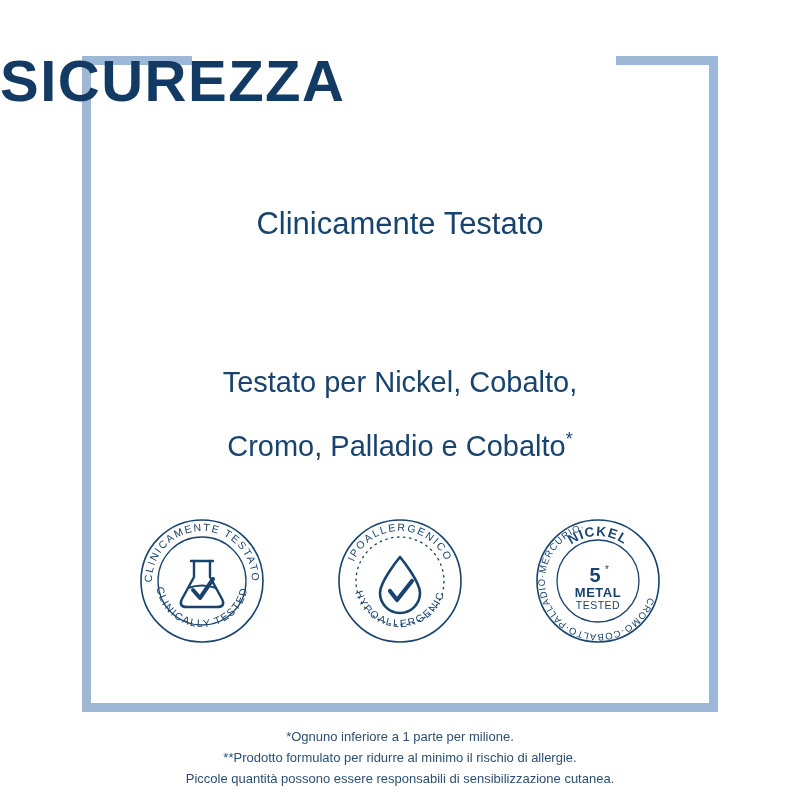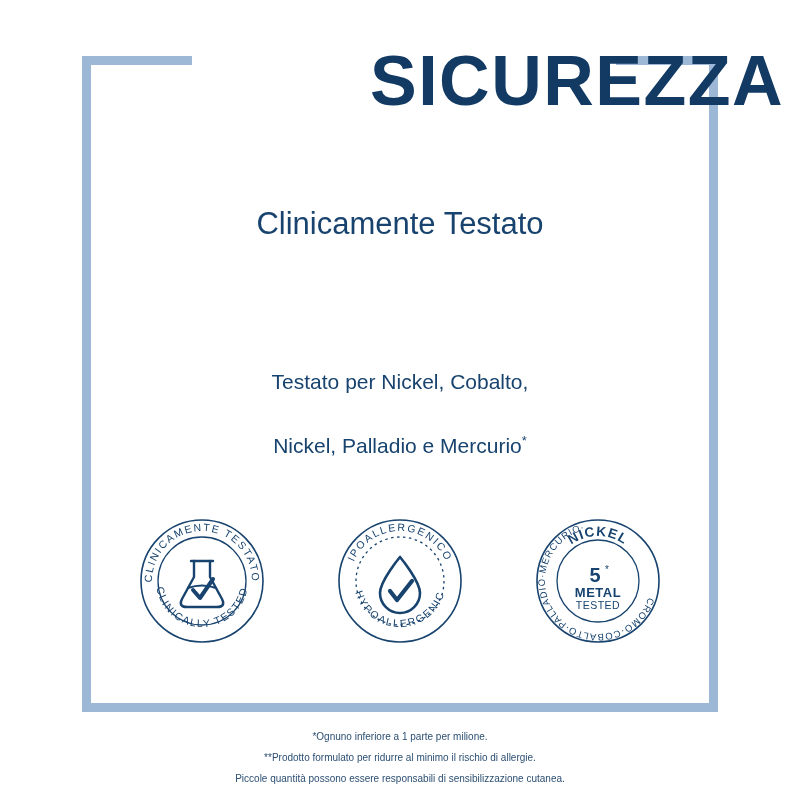--- a/index.html
+++ b/index.html
@@ -29,24 +29,24 @@
   }
   .frame-left   { left: 82px;  top: 56px;  width: 9px;  height: 656px; }
   .frame-right  { left: 709px; top: 56px;  width: 9px;  height: 656px; }
   .frame-top-l  { left: 82px;  top: 56px;  width: 110px; height: 9px; }
   .frame-top-r  { left: 616px; top: 56px;  width: 102px; height: 9px; }
   .frame-bottom { left: 82px;  top: 703px; width: 636px; height: 9px; }
 
   .title {
     position: absolute;
     left: 0;
-    right: 16px;
+    right: 8px;
     top: 44px;
-    text-align: right;
-    font-size: 70px;
+    text-align: left;
+    font-size: 58px;
     line-height: 74px;
     font-weight: bold;
     letter-spacing: 1.5px;
     color: #123a63;
   }
 
   .block {
     position: absolute;
     left: 100px;
     width: 600px;
@@ -56,21 +56,21 @@
 
   .claim {
     top: 196px;
     font-size: 31px;
     line-height: 56px;
     font-weight: normal;
   }
 
   .metals {
     top: 350px;
-    font-size: 21px;
+    font-size: 29px;
     line-height: 64px;
     font-weight: normal;
   }
 
   .sup {
     font-size: 0.62em;
     vertical-align: super;
     line-height: 0;
   }
 
@@ -98,21 +98,21 @@
   }
 
   
   .footnotes {
     position: absolute;
     left: 40px;
     width: 720px;
     top: 726px;
     text-align: center;
     color: #2c4f72;
-    font-size: 10px;
+    font-size: 13px;
     line-height: 21px;
   }
   .footnotes div { white-space: nowrap; }
 </style>
 </head>
 <body>
 
 <div class="page">
 
   <div class="frame-bar frame-left"></div>
@@ -123,21 +123,21 @@
 
   <div class="title">SICUREZZA</div>
 
   <div class="block claim">
     <div>Clinicamente Testato</div>
   </div>
 
   <div class="block metals">
     <div>Testato per Nickel, Cobalto,</div>
     <div>
-      <span>Nickel, Palladio e Mercurio</span><span class="sup">*</span>
+      <span>Cromo, Palladio e Cobalto</span><span class="sup">*</span>
     </div>
   </div>
 
   <div class="seals">
 
     <div class="seal">
       <svg viewBox="0 0 140 140" xmlns="http://www.w3.org/2000/svg">
         <defs>
           <path id="s1-top" d="M 20,70 A 50,50 0 0 1 120,70"></path>
           <path id="s1-bot" d="M 24,70 A 46,46 0 0 0 116,70"></path>

